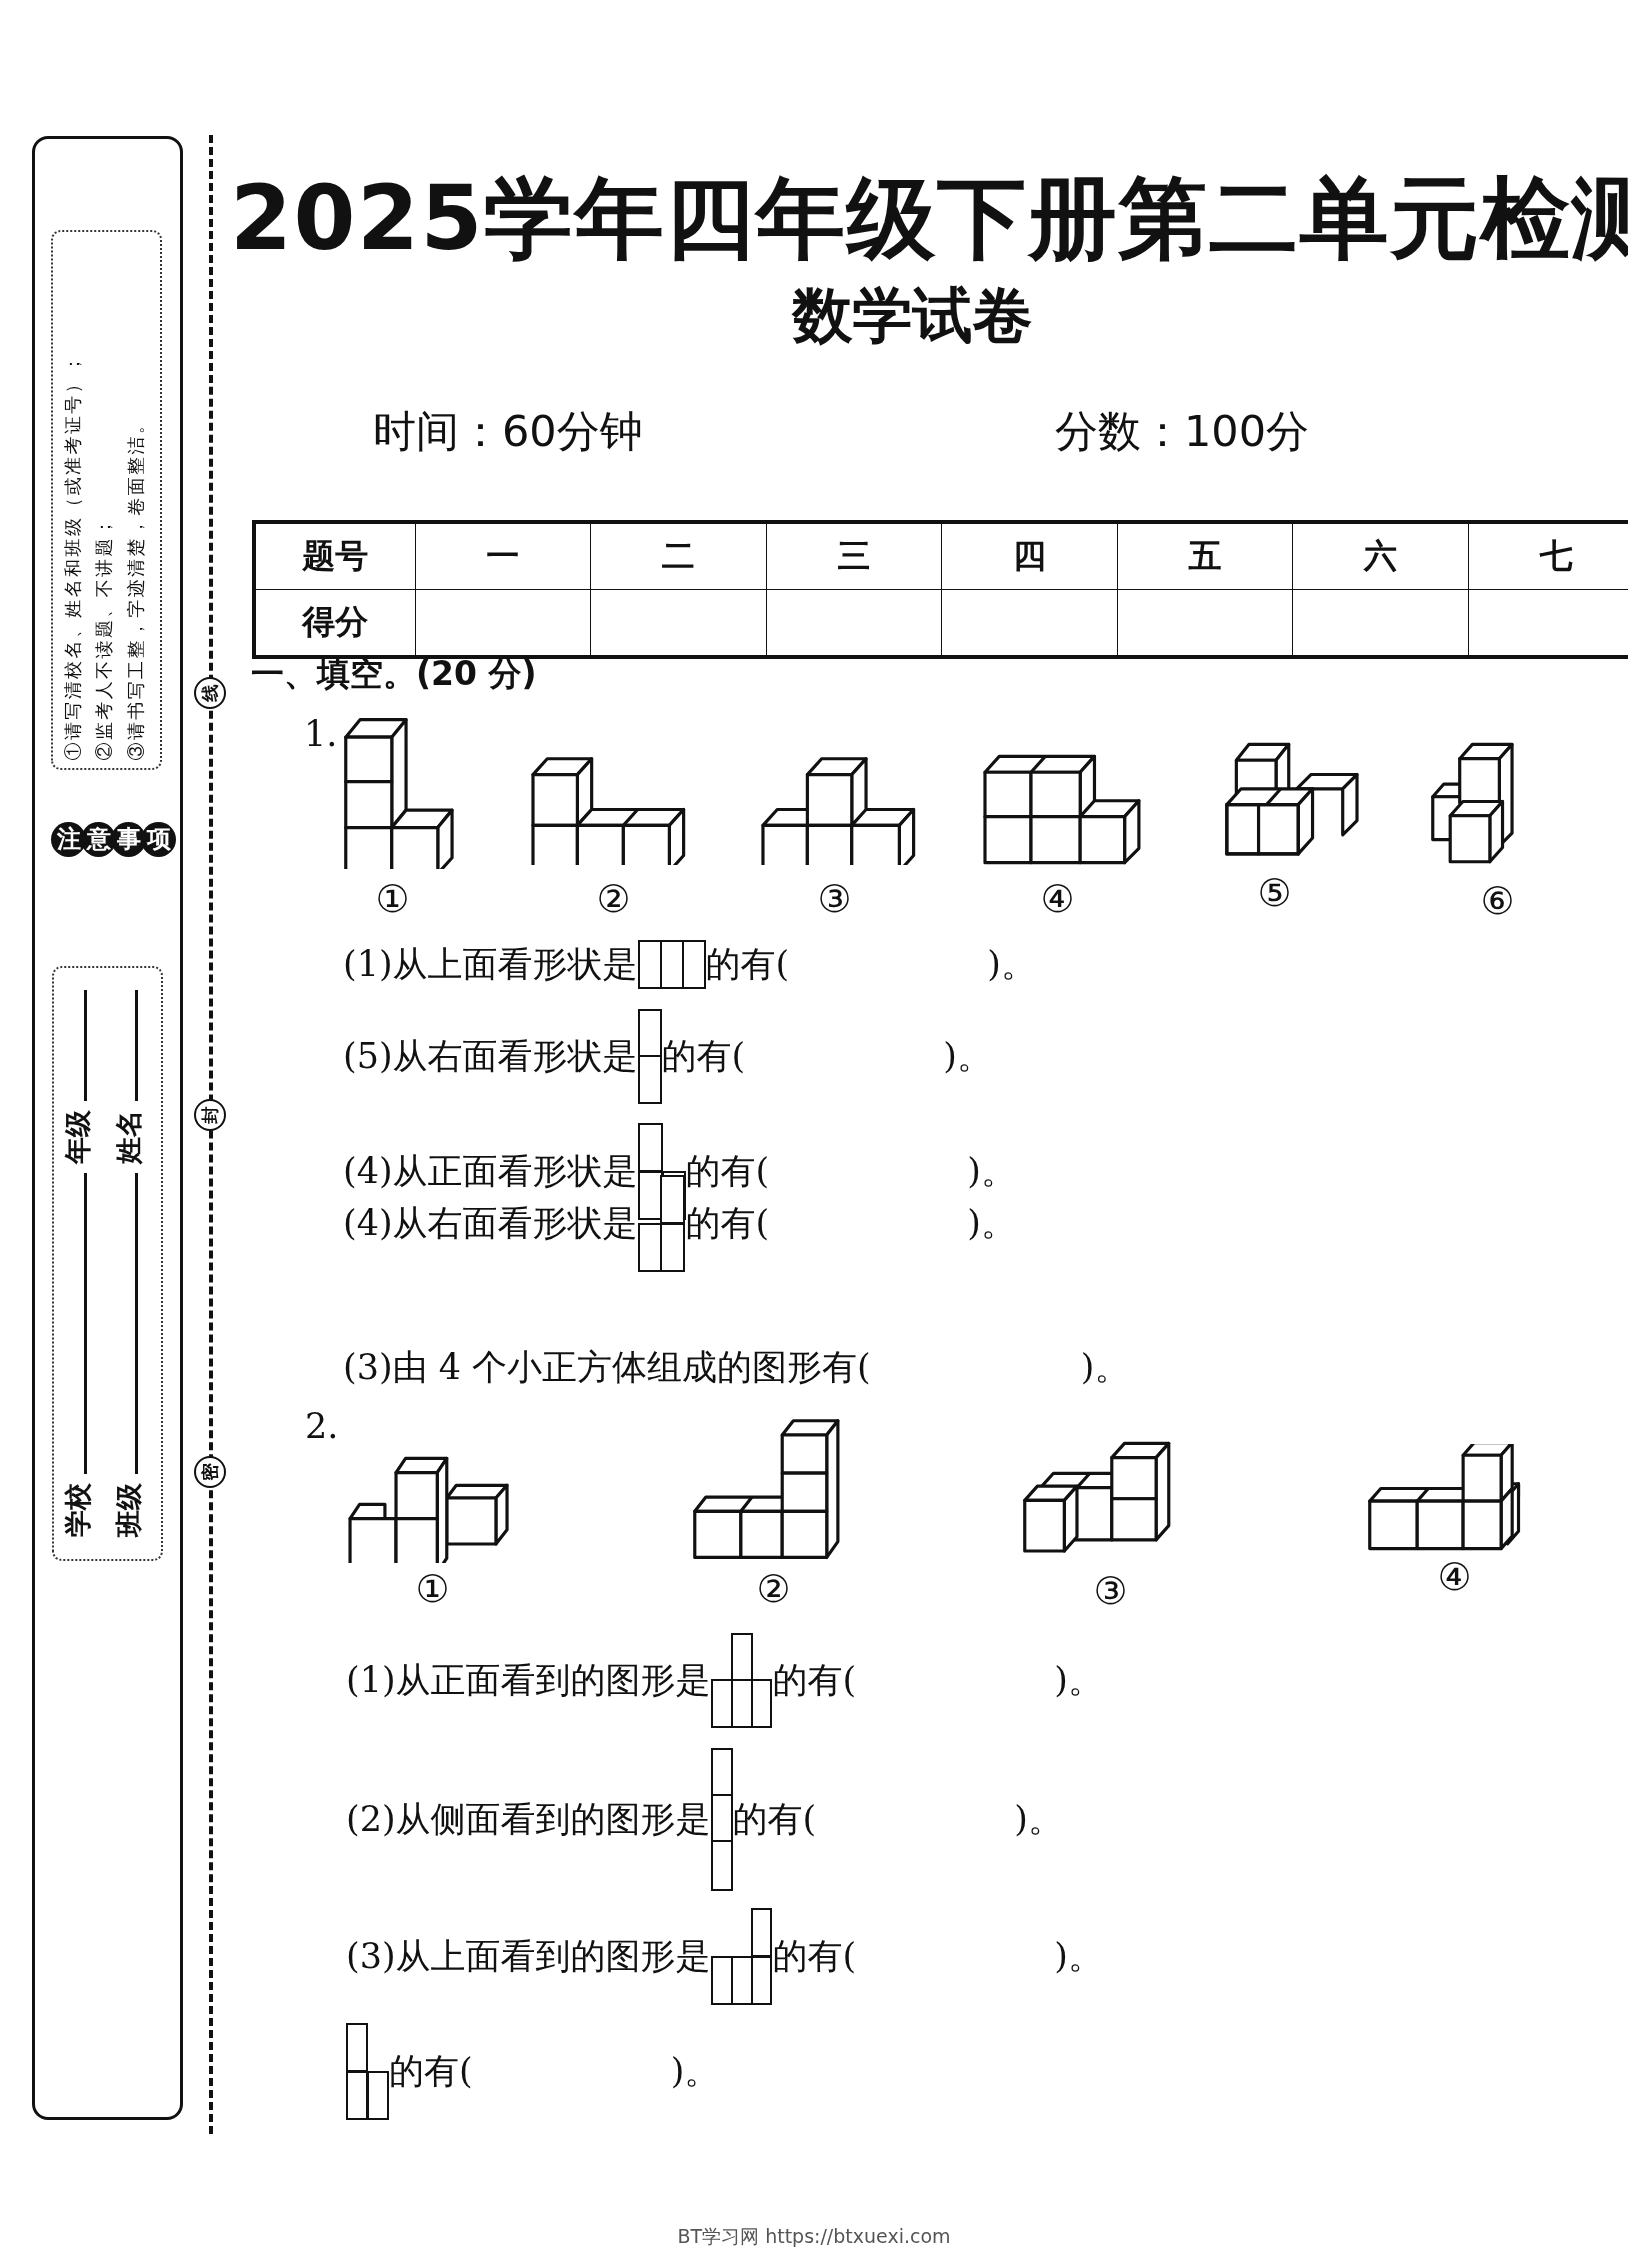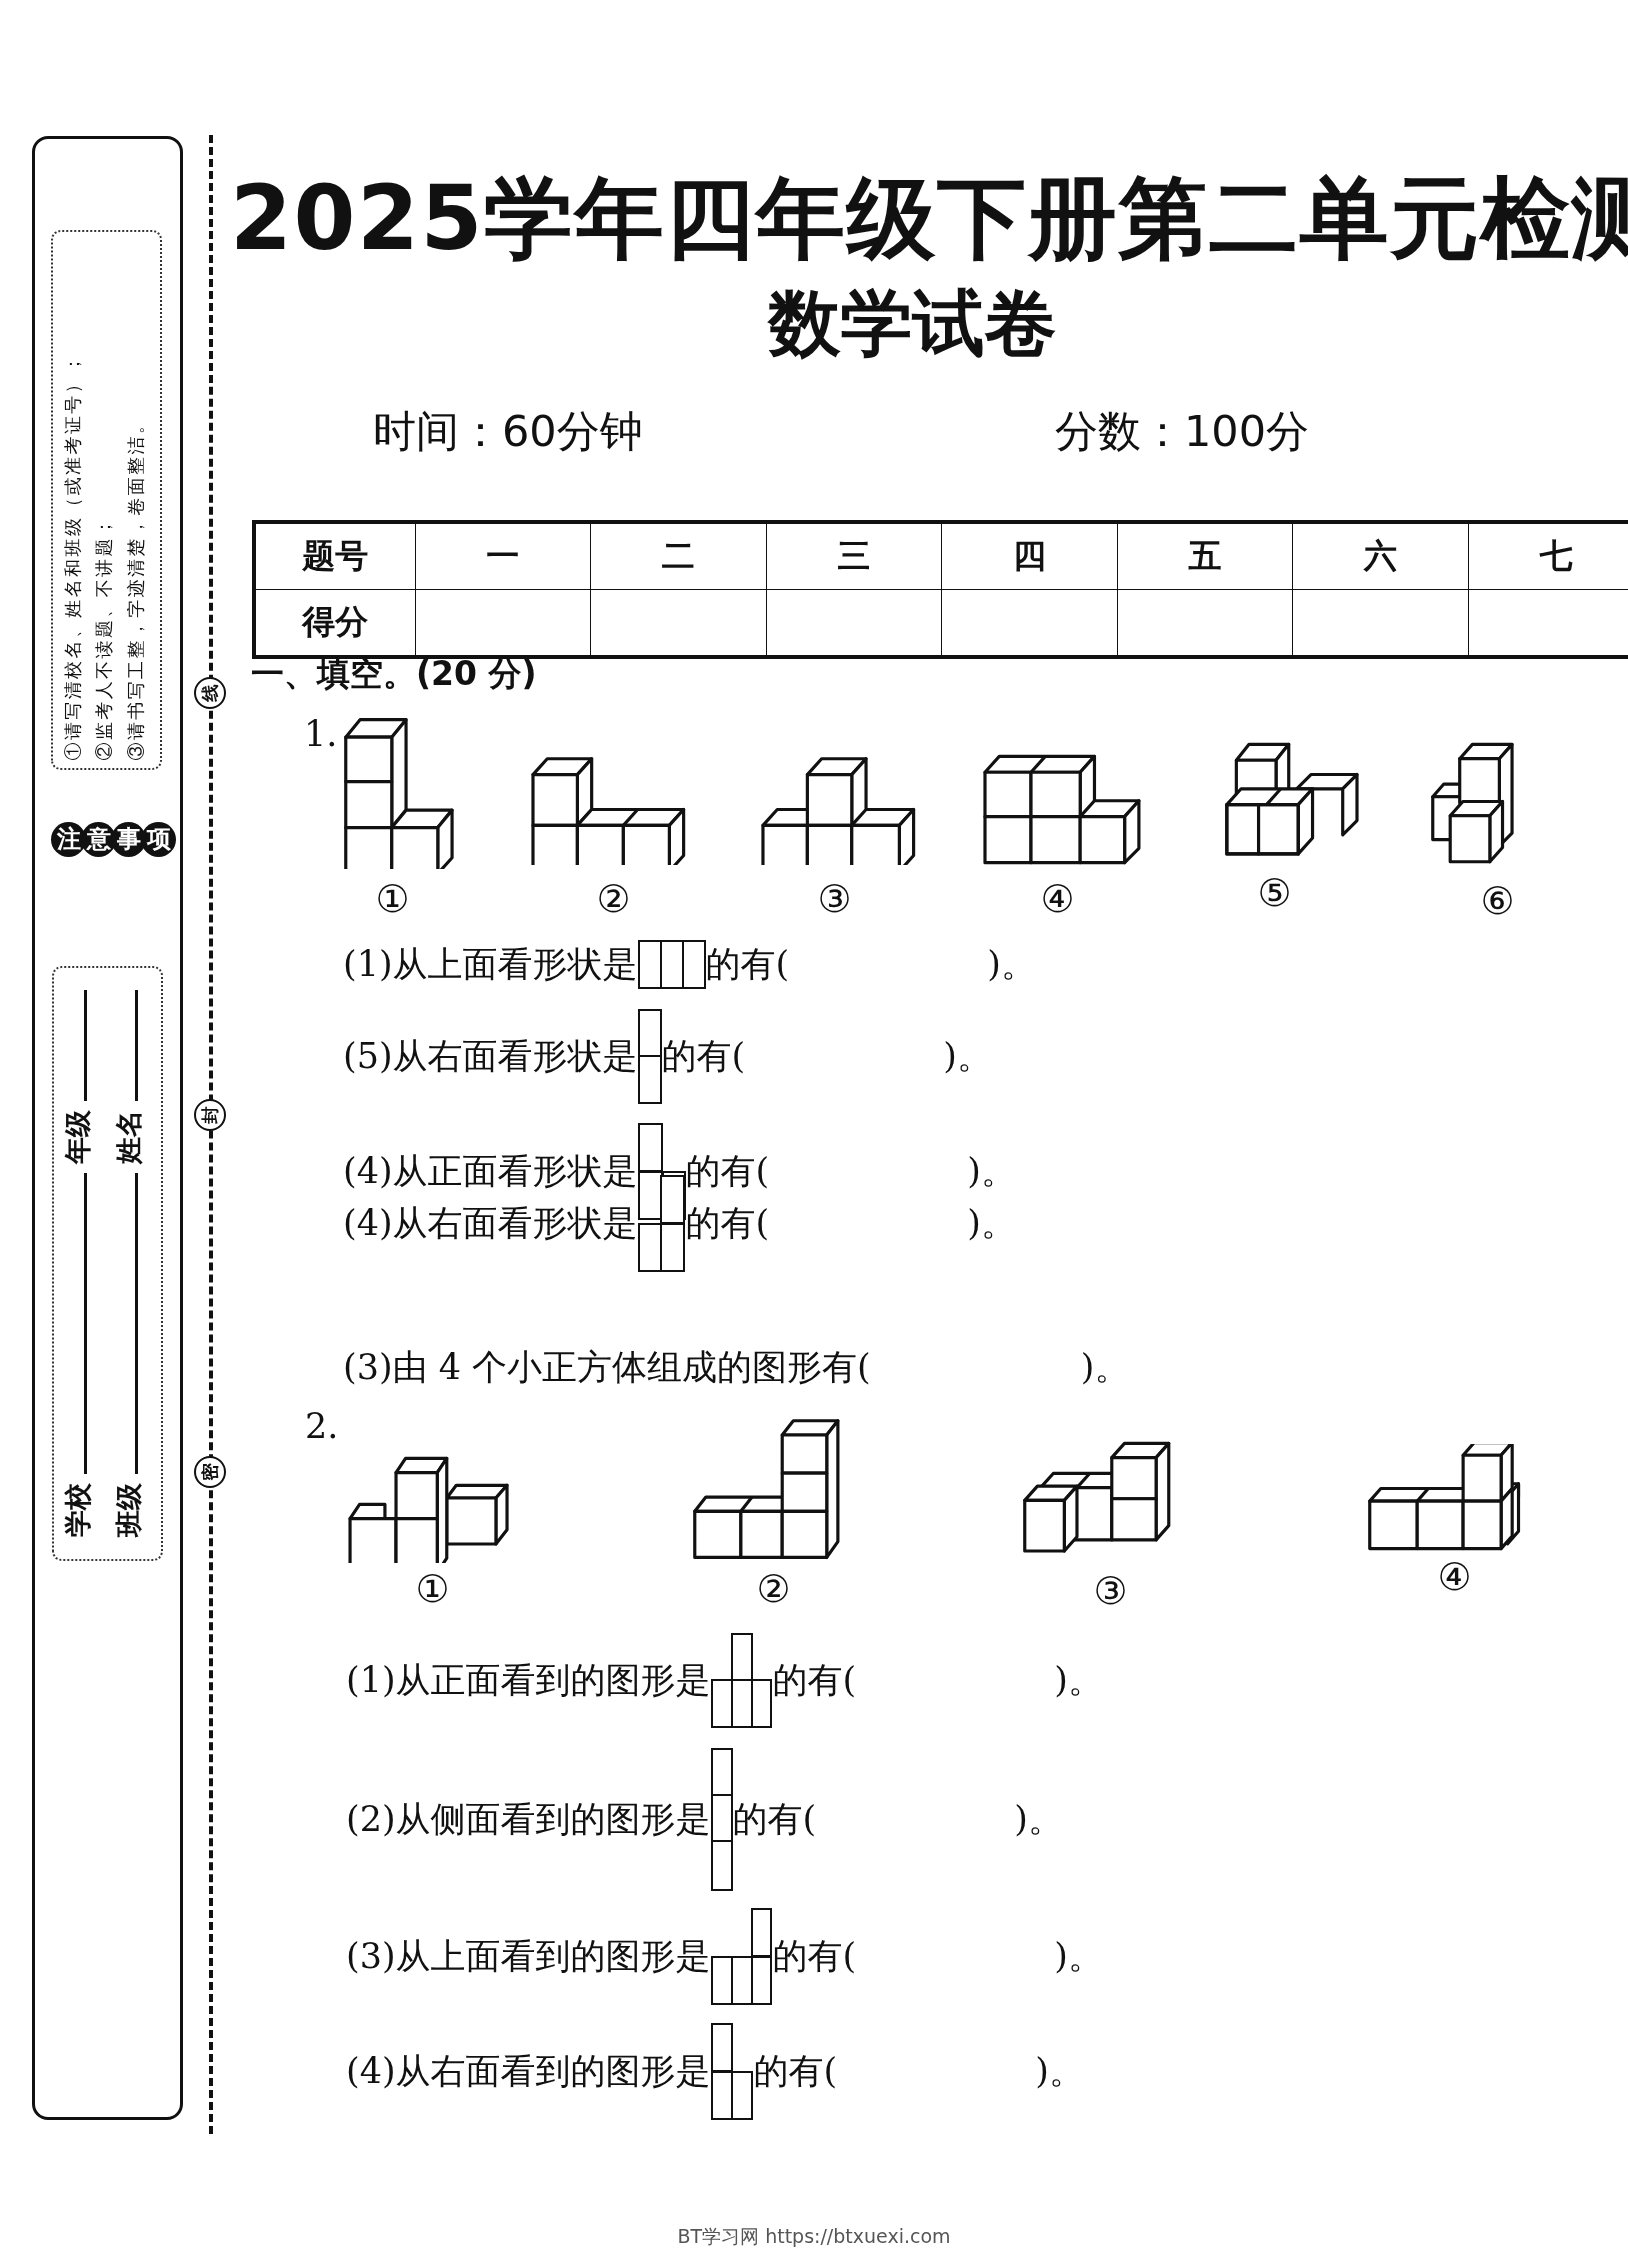--- a/index.html
+++ b/index.html
@@ -35,21 +35,21 @@
   .info-box { position: absolute; left: 0; top: 0; width: 595px; height: 111px; box-sizing: border-box;
               border: 2.4px dotted #333; border-radius: 9.5px; }
   .info-label { position: absolute; font-size: 27px; font-weight: bold; white-space: nowrap; }
   .info-rule { position: absolute; height: 0; border-top: 3.2px solid #111; }
 
   
   .title { position: absolute; left: 230px; top: 159px; width: 1365px; text-align: center;
            font-size: 89px; font-weight: bold; letter-spacing: 1.6px; white-space: nowrap;
            font-family: "DejaVu Sans", sans-serif; }
   .subtitle { position: absolute; left: 230px; top: 276px; width: 1365px; text-align: center;
-              font-size: 72px; font-weight: bold; font-family: "DejaVu Sans", sans-serif; }
+              font-size: 60px; font-weight: bold; font-family: "DejaVu Sans", sans-serif; }
   .meta { position: absolute; top: 403px; font-size: 43px; white-space: nowrap; }
 
   
   .score-table { position: absolute; left: 252px; top: 508px; width: 1559px; height: 130px;
                  border-collapse: collapse; table-layout: fixed; margin-top: 12px; }
   .score-table td { border: 1.6px solid #111; text-align: center; vertical-align: middle;
                     font-size: 33px; font-weight: bold; height: 63px; }
   .score-table { border: 4.8px solid #111; }
 
   
@@ -403,21 +403,20 @@
     <span class="cell" style="left:0;top:48px;width:22px;height:49px"></span>
     <span class="cell" style="left:20.6px;top:48px;width:21.4px;height:49px"></span>
     <span class="cell" style="left:40px;top:48px;width:21.4px;height:49px"></span>
   </span>
   <span>的有(</span>
   <span class="blank" style="width:198px"></span>
   <span>)。</span>
 </div>
 
 <div class="sub-q" style="left:346px;top:2023px;height:97px">
-  <span>(4)从右面看到的图形是</span>
   <span class="shape" style="width:43px;height:97px">
     <span class="cell" style="left:0;top:0;width:22px;height:49px"></span>
     <span class="cell" style="left:0;top:48px;width:22px;height:49px"></span>
     <span class="cell" style="left:20.6px;top:48px;width:22px;height:49px"></span>
   </span>
   <span>的有(</span>
   <span class="blank" style="width:198px"></span>
   <span>)。</span>
 </div>
 

